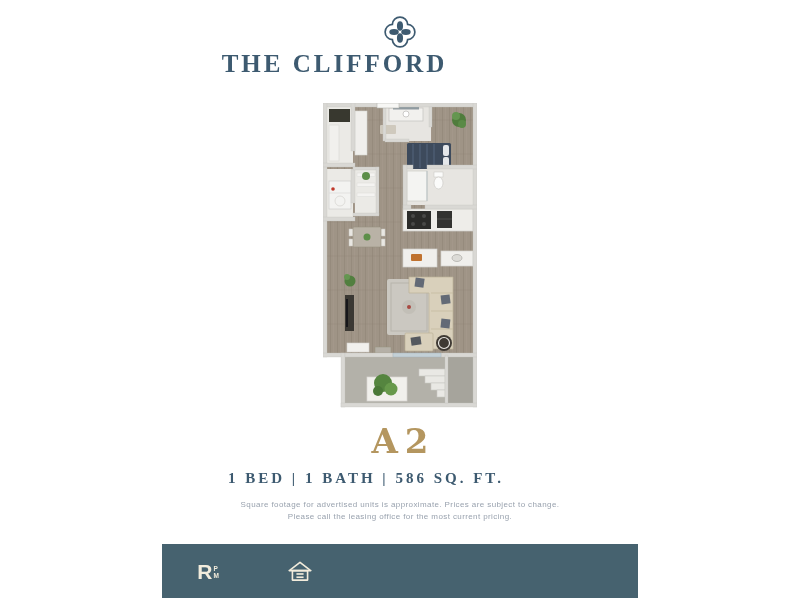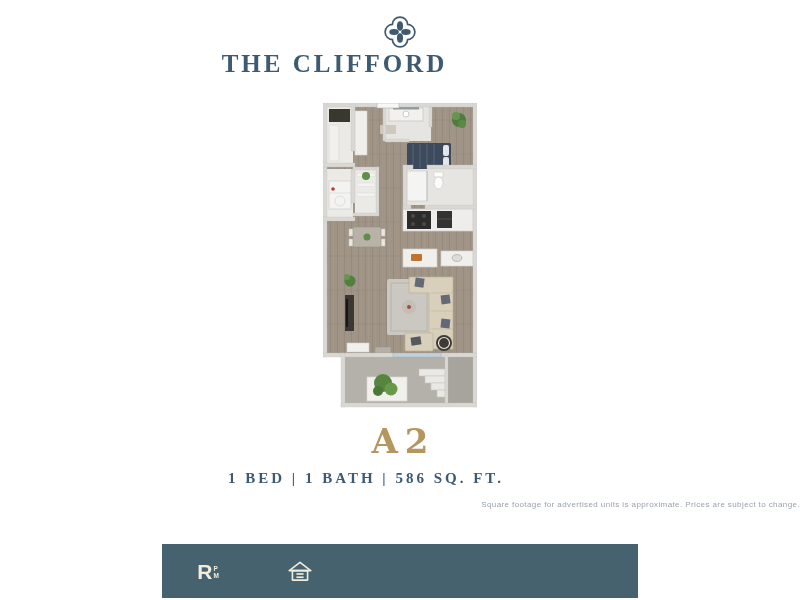--- a/index.html
+++ b/index.html
@@ -49,21 +49,21 @@
     position:absolute;top:470px;left:0;width:732px;
     text-align:center;
     font-family:"Liberation Serif",serif;
     font-weight:bold;
     font-size:15px;
     letter-spacing:3px;
     color:var(--brand-teal);
   }
   .disclaimer{
     position:absolute;top:499px;left:0;width:800px;
-    text-align:right;
+    text-align:center;
     font-size:8px;
     line-height:1.55;
     letter-spacing:0.4px;
     color:var(--disclaimer-text);
   }
   .footer{
     position:absolute;left:162px;top:544px;width:476px;height:54px;
     background:var(--footer-bg);
     display:flex;align-items:center;
     color:var(--footer-text);
@@ -249,20 +249,21 @@
     </g>
     <rect x="70" y="250" width="48" height="4" fill="#c3d0d6" stroke="#9fb0b8" stroke-width="0.4"></rect>
     <rect x="54" y="0" width="22" height="5" fill="#f7f7f5" stroke="#b5b4b0" stroke-width="0.6"></rect>
   </svg>
 </div>
 
 <div class="unit-name">A2</div>
 <div class="unit-specs">1 BED | 1 BATH | 586 SQ. FT.</div>
 <div class="disclaimer">
   <div>Square footage for advertised units is approximate. Prices are subject to change.</div>
+  <div>Please call the leasing office for the most current pricing.</div>
 </div>
 
 <div class="footer">
   <div class="footer-left">
     <div class="rpm-logo">
       <span class="rpm-main">R</span>
       <span class="rpm-sub">
         <span>P</span>
         <span>M</span>
       </span>

